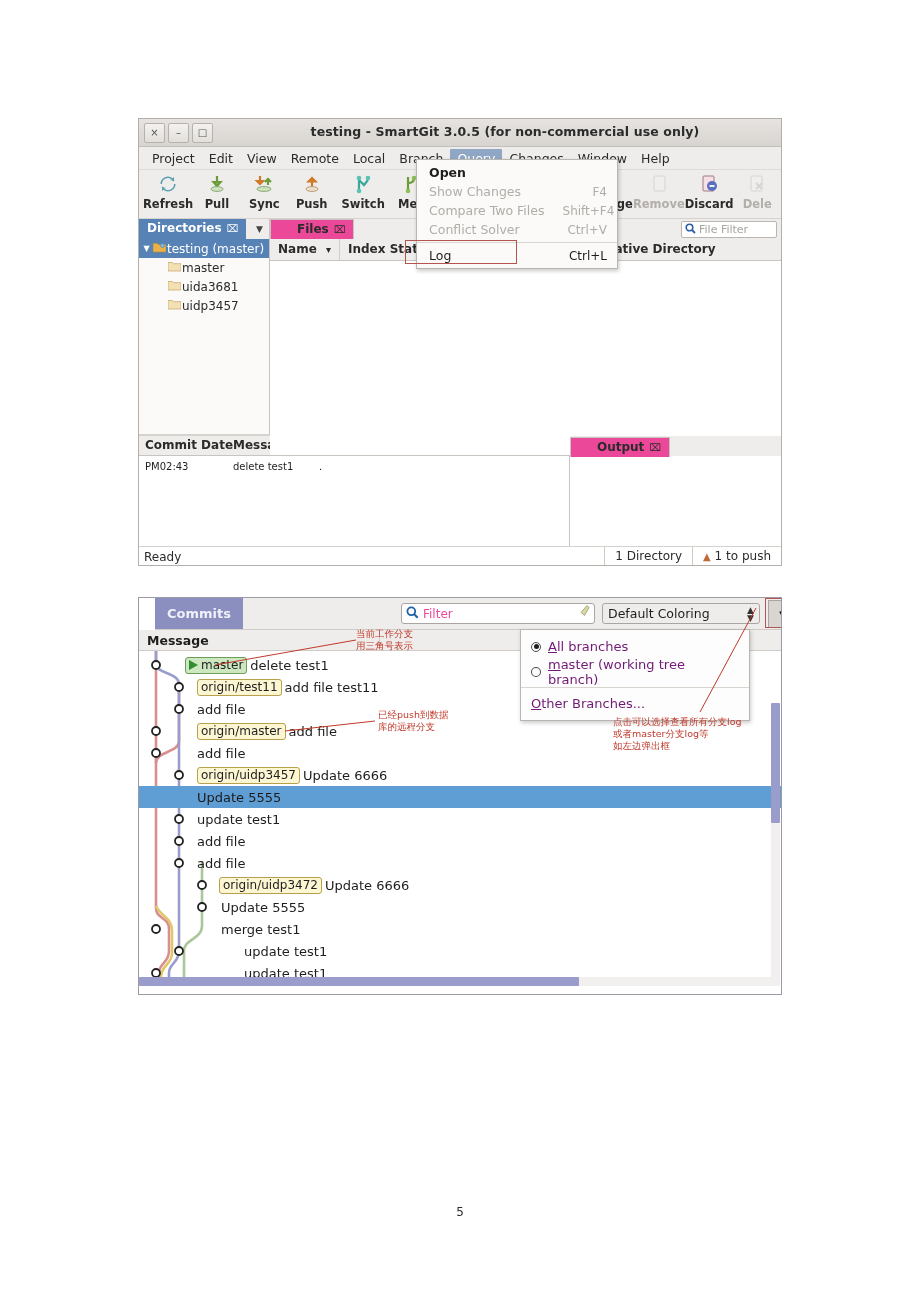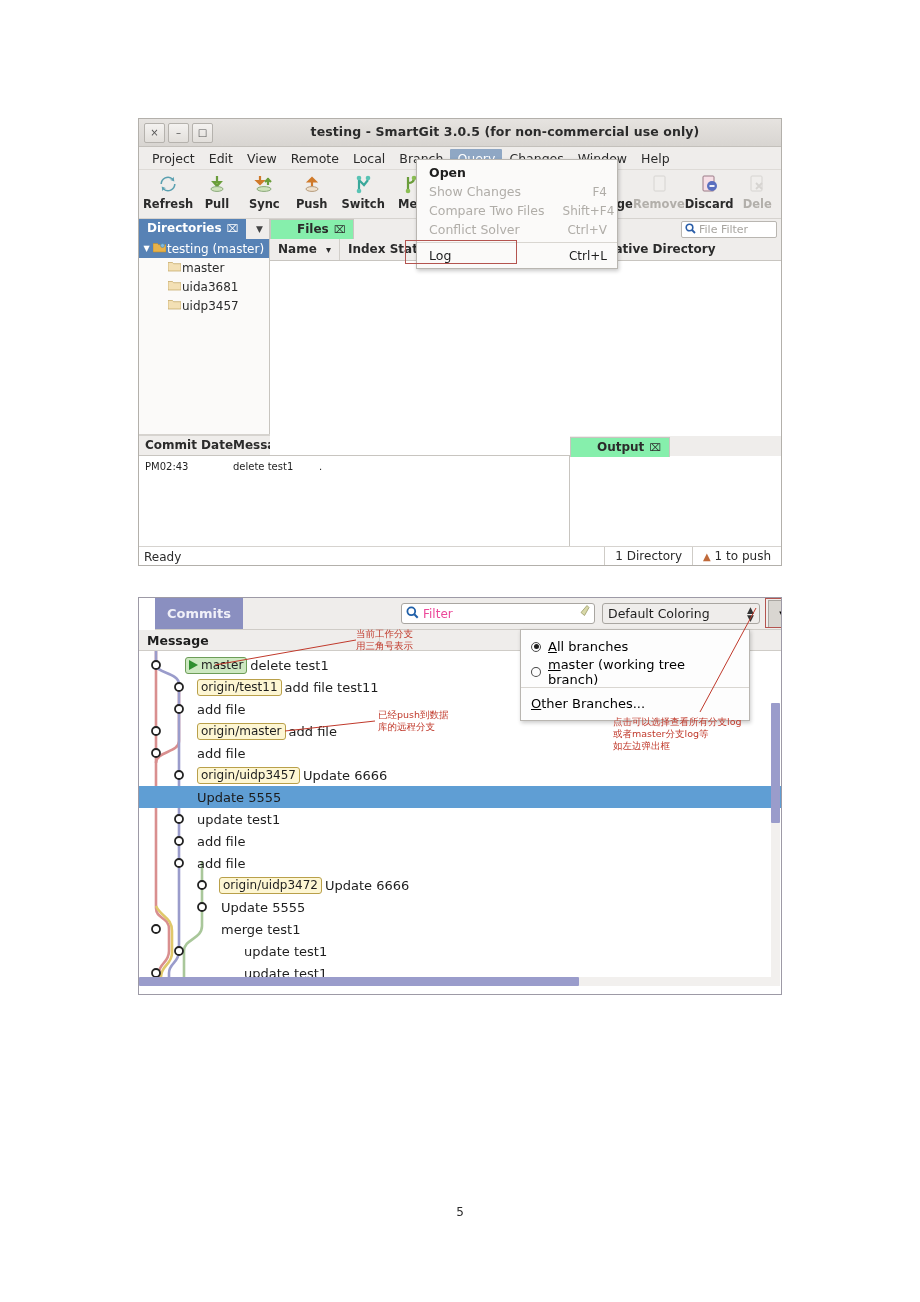--- a/index.html
+++ b/index.html
@@ -54,21 +54,21 @@
   .tb-item.disabled .tb-ico{opacity:.35;}
 
   
   .panels{display:flex;height:215px;}
   .tabstrip{height:20px;position:relative;}
   .tab{
     display:inline-block;height:20px;line-height:19px;padding:0 8px;
     font-size:12px;font-weight:bold;box-sizing:border-box;
   }
   .tab.sel-blue{background:#5782b5;color:#fff;}
-  .tab.sel-white{background:#86efac;color:#2b2b2b;border:1px solid #c8c5c0;border-bottom:none;padding-left:26px;}
+  .tab.sel-white{background:#ec4899;color:#2b2b2b;border:1px solid #c8c5c0;border-bottom:none;padding-left:26px;}
   .tab .x{font-size:10px;margin-left:5px;font-weight:normal;}
 
   #dirpanel{width:130px;border-right:1px solid #c8c5c0;background:#fbfaf9;}
   #dirpanel .tabstrip{background:#efedeb;display:flex;align-items:center;}
   .caret-btn{margin-left:auto;margin-right:6px;font-size:9px;color:#444;}
   .dirlist{background:#fbfaf9;height:195px;}
   .dirrow{display:flex;align-items:center;height:19px;font-size:12px;padding-left:2px;}
   .dirrow.sel{background:#5782b5;color:#fff;}
   .tri{font-size:8px;width:11px;text-align:center;color:#fff;}
   .fold{width:15px;display:inline-block;text-align:center;}
@@ -198,21 +198,21 @@
     position:absolute;left:0;bottom:0;height:9px;right:10px;background:#f2f0ee;
   }
   .hthumb{position:absolute;left:0;top:0;height:9px;width:440px;background:#9a9ccb;border-radius:1px;}
 
   
   #branchpopup{
     position:absolute;left:381px;top:31px;width:228px;background:#fdfdfd;
     border:1px solid #b9b6b1;box-shadow:1px 2px 4px rgba(0,0,0,.2);z-index:35;
     padding:4px 0;
   }
-  .brow{display:flex;align-items:center;height:25px;font-size:13px;padding:0 10px;color:#000000;}
+  .brow{display:flex;align-items:center;height:25px;font-size:13px;padding:0 10px;color:#701a75;}
   .radio{
     width:10px;height:10px;border:1.3px solid #4a4a4a;border-radius:50%;
     margin-right:7px;display:flex;align-items:center;justify-content:center;box-sizing:border-box;
   }
   .radio .dot{width:5px;height:5px;border-radius:50%;background:#1e1e1e;}
   .u{text-decoration:underline;}
   .bsep{height:1px;background:#d9d6d1;margin:3px 0;}
 
   
   .anno{

